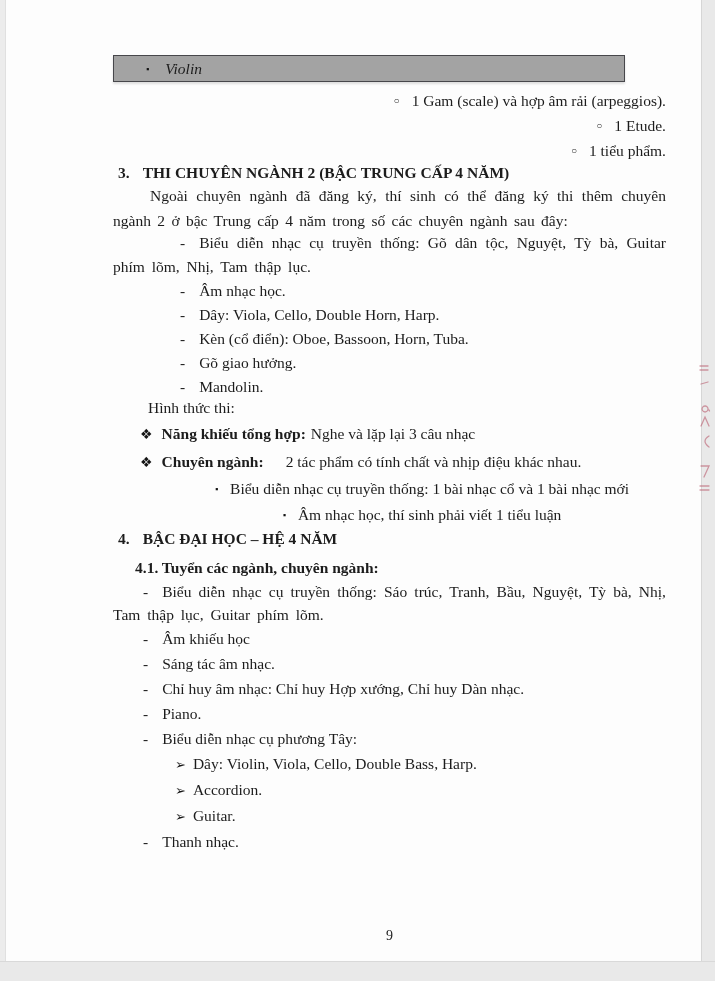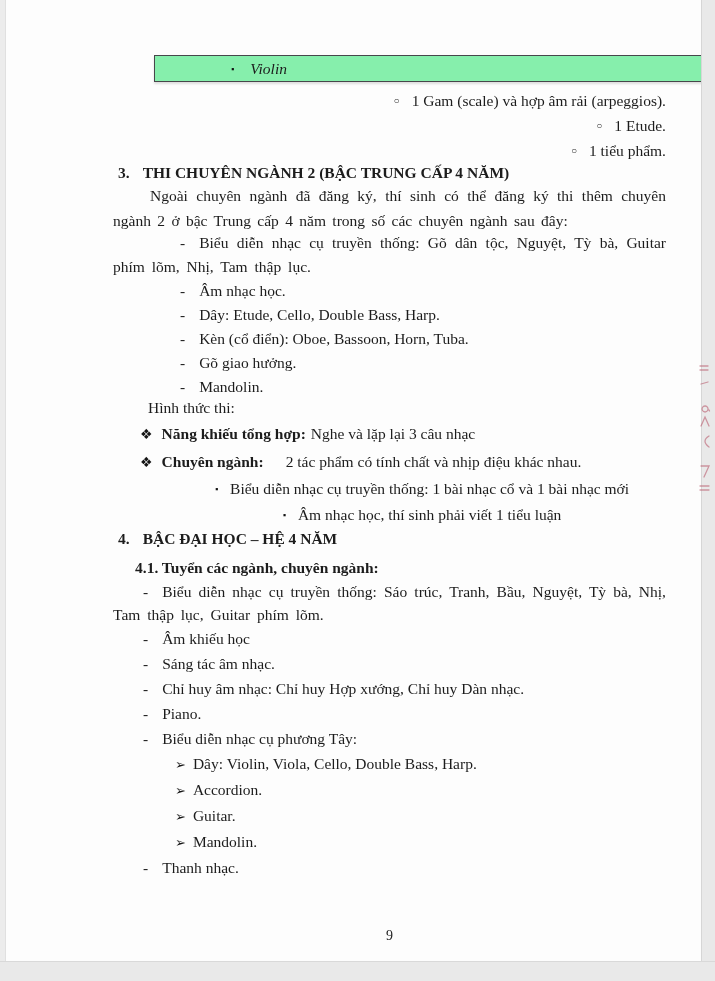--- a/index.html
+++ b/index.html
@@ -7,24 +7,23 @@
     position:relative;width:715px;height:981px;background:#fdfdfd;
     font-family:"Liberation Serif","DejaVu Serif",serif;color:#1c1c1c;
     overflow:hidden;
   }
   .content{position:absolute;left:113px;top:0;width:553px;padding-top:55px;}
   .line{line-height:25px;font-size:15.5px;white-space:nowrap;}
   .wrapline{line-height:25px;font-size:15.5px;white-space:normal;}
 
   
   .violin-box{
-    margin-left:41px;width:510px;height:25px;line-height:25px;
-    background:#86efac;border:1px solid #47474b;
+    width:510px;height:25px;line-height:25px;
+    background:#a3a3a3;border:1px solid #47474b;
     box-shadow:0 2px 2px rgba(0,0,0,0.12);
-    padding-left:44px;
   }
   .violin-box .sq{font-size:9px;vertical-align:2px;padding-left:32px;padding-right:16px;color:#111;}
   .violin-box .vlabel{font-style:italic;font-size:15.5px;}
 
   
   .b-circle{font-size:10px;vertical-align:2px;padding-right:12px;color:#2a2a2a;}
   .b-dash{padding-right:14px;}
   .b-diamond{font-size:14px;padding-right:9px;color:#151515;}
   .b-square{font-size:9px;vertical-align:2px;padding-right:12px;color:#111;}
   .b-arrow{font-size:13px;padding-right:7px;color:#151515;}
@@ -83,21 +82,21 @@
 
     <div class="line h ind5 mtneg3">
       <span class="num">3.</span><span>THI CHUYÊN NGÀNH 2 (BẬC TRUNG CẤP 4 NĂM)</span>
     </div>
 
     <div class="para mtneg2">Ngoài chuyên ngành đã đăng ký, thí sinh có thể đăng ký thi thêm chuyên ngành 2 ở bậc Trung cấp 4 năm trong số các chuyên ngành sau đây:</div>
 
     <div class="lh24 mtneg2">
       <div class="wrapline ind67 hang just1"><span class="b-dash">-</span><span>Biểu diễn nhạc cụ truyền thống: Gõ dân tộc, Nguyệt, Tỳ bà, Guitar phím lõm, Nhị, Tam thập lục.</span></div>
       <div class="line ind67"><span class="b-dash">-</span><span>Âm nhạc học.</span></div>
-      <div class="line ind67"><span class="b-dash">-</span><span>Dây: Etude, Cello, Double Bass, Harp.</span></div>
+      <div class="line ind67"><span class="b-dash">-</span><span>Dây: Viola, Cello, Double Horn, Harp.</span></div>
       <div class="line ind67"><span class="b-dash">-</span><span>Kèn (cổ điển): Oboe, Bassoon, Horn, Tuba.</span></div>
       <div class="line ind67"><span class="b-dash">-</span><span>Gõ giao hưởng.</span></div>
       <div class="line ind67"><span class="b-dash">-</span><span>Mandolin.</span></div>
     </div>
 
     <div class="line ind35 mtneg4">Hình thức thi:</div>
 
     <div>
       <div class="line ind27 lh27"><span class="b-diamond">❖</span><span class="bold">Năng khiếu tổng hợp:</span><span class="gap1">Nghe và lặp lại 3 câu nhạc</span></div>
       <div class="line ind27 lh27"><span class="b-diamond">❖</span><span class="bold">Chuyên ngành:</span><span class="gap2">2 tác phẩm có tính chất và nhịp điệu khác nhau.</span></div>
@@ -120,21 +119,20 @@
       <div class="line ind30"><span class="b-dash">-</span><span>Sáng tác âm nhạc.</span></div>
       <div class="line ind30"><span class="b-dash">-</span><span>Chỉ huy âm nhạc: Chỉ huy Hợp xướng, Chỉ huy Dàn nhạc.</span></div>
       <div class="line ind30"><span class="b-dash">-</span><span>Piano.</span></div>
       <div class="line ind30"><span class="b-dash">-</span><span>Biểu diễn nhạc cụ phương Tây:</span></div>
     </div>
 
     <div>
       <div class="line ind62"><span class="b-arrow">➢</span><span>Dây: Violin, Viola, Cello, Double Bass, Harp.</span></div>
       <div class="line ind62"><span class="b-arrow">➢</span><span>Accordion.</span></div>
       <div class="line ind62"><span class="b-arrow">➢</span><span>Guitar.</span></div>
-      <div class="line ind62"><span class="b-arrow">➢</span><span>Mandolin.</span></div>
     </div>
 
     <div class="line ind30"><span class="b-dash">-</span><span>Thanh nhạc.</span></div>
 
   </div>
 
   <svg class="margin-marks" viewBox="0 0 18 160" xmlns="http://www.w3.org/2000/svg">
     <g stroke="#b95c6e" stroke-width="1.3" fill="none" stroke-linecap="round">
       <path d="M4 6 h8 M4 10 h8"></path>
       <path d="M5 24 l7 -2"></path>

